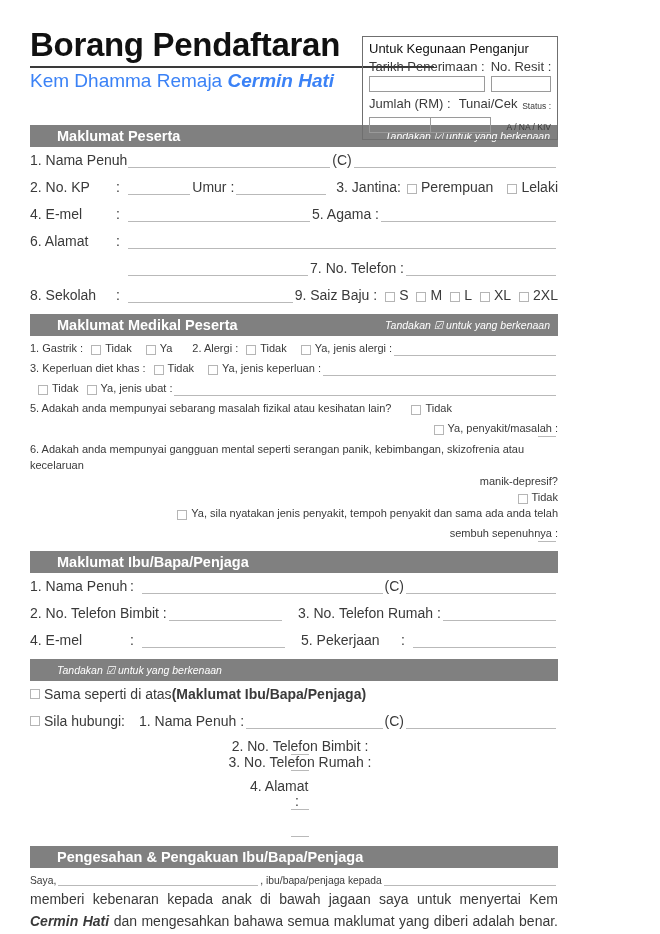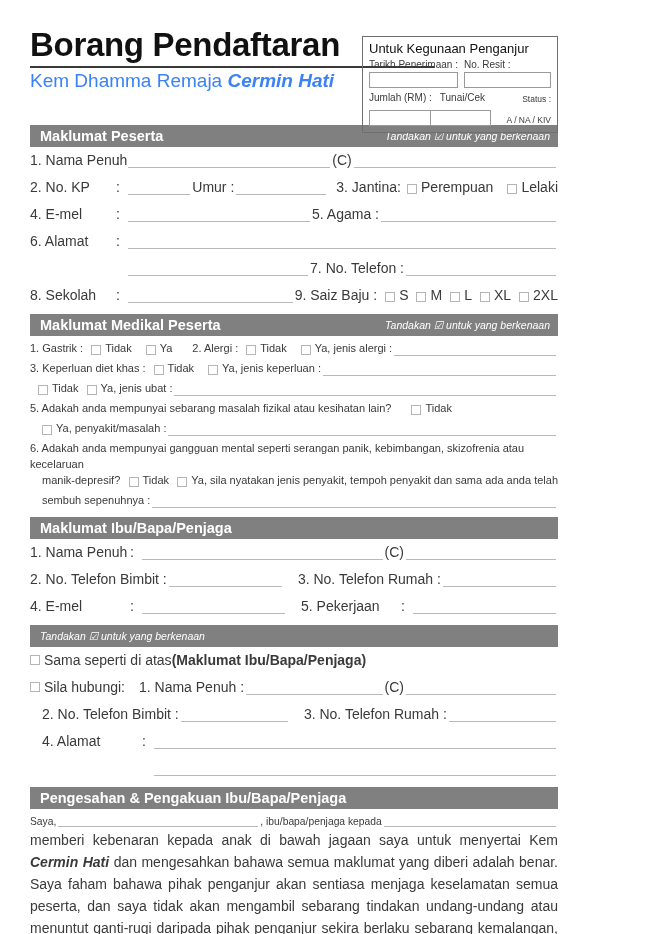--- a/index.html
+++ b/index.html
@@ -71,21 +71,21 @@
     margin-bottom: 2px;
     white-space: nowrap;
   }
   .org-row {
     display: flex;
     align-items: flex-end;
     gap: 6px;
   }
   .org-cell { flex: 1; }
   .org-label {
-    font-size: 10px;
+    font-size: 13px;
     color: #3a3a3a;
     line-height: 1.25;
     white-space: nowrap;
   }
   .org-field {
     border: 1px solid #9a9a9a;
     height: 14px;
     margin-top: 1px;
   }
   .org-row2 {
@@ -114,21 +114,21 @@
     border-left: none;
   }
 
   
   .bar {
     background: #808080;
     height: 22px;
     display: flex;
     align-items: center;
     justify-content: space-between;
-    padding: 0 8px 0 10px;
+    padding: 0 8px 0 27px;
     box-sizing: border-box;
     margin-top: 9px;
     margin-bottom: 4px;
   }
   .bar-title {
     color: #ffffff;
     font-size: 14.5px;
     font-weight: bold;
     white-space: nowrap;
   }
@@ -192,21 +192,21 @@
     margin-bottom: 4px;
     display: flex;
     align-items: flex-end;
     white-space: nowrap;
   }
   .q-block {
     font-size: 11px;
     line-height: 16px;
     margin-bottom: 3px;
   }
-  .q-indent { padding-left: 12px; }
+  .q-indent { padding-left: 12px; flex-direction: column; }
 
   
   .decl {
     font-size: 14px;
     line-height: 22px;
     text-align: justify;
     color: #3a3a3a;
     margin-top: 2px;
   }
   .decl p { margin: 0; }

